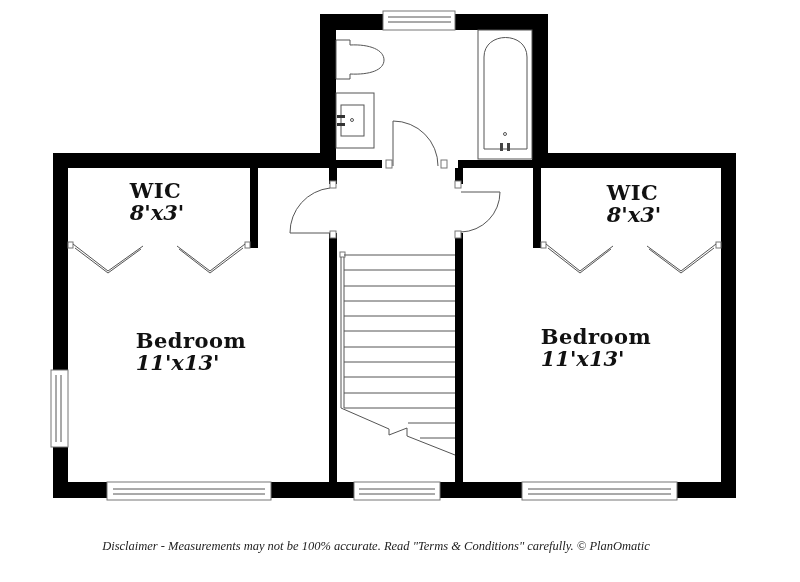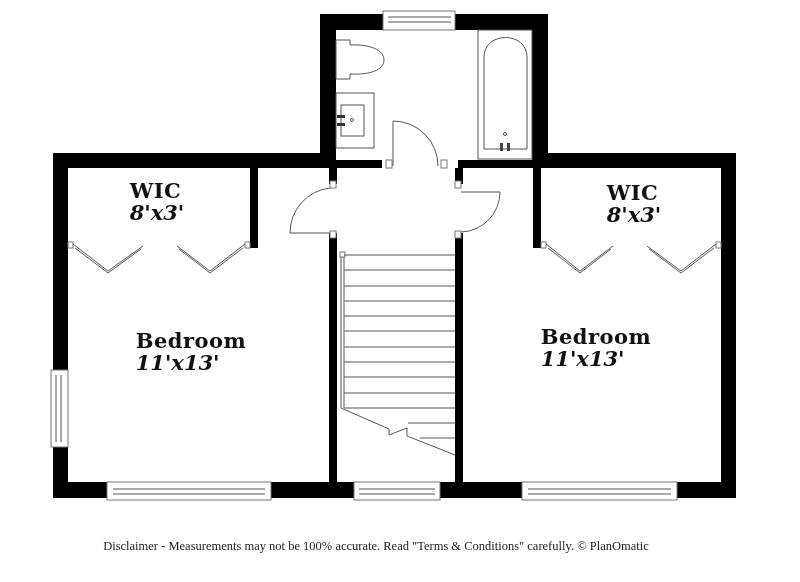--- a/index.html
+++ b/index.html
@@ -10,21 +10,21 @@
   .win { fill:#ffffff; stroke:#777777; stroke-width:1; }
   .label {
     position:absolute; color:#111111;
     font-family:"DejaVu Serif", "Liberation Serif", serif; font-weight:bold;
     line-height:1.05; transform:translateX(-50%);
   }
   .label .name { font-size:21px; display:block; letter-spacing:0.5px; }
   .label .dim { font-size:21px; display:block;font-style:italic; }
   .disclaimer {
     position:absolute; left:0; width:752px; top:539px; text-align:center;
-    font-family:"Liberation Serif", "DejaVu Serif", serif; font-size:12.5px; color:#222222;
+    font-family:"Liberation Serif", "DejaVu Serif", serif; font-size:12.5px; color:#222222;font-style:italic;
   }
 </style>
 </head>
 <body>
 
 <svg id="plan" viewBox="0 0 800 582" xmlns="http://www.w3.org/2000/svg">
 
   <g>
 
     <rect class="wall" x="320" y="14" width="63" height="16"></rect>

